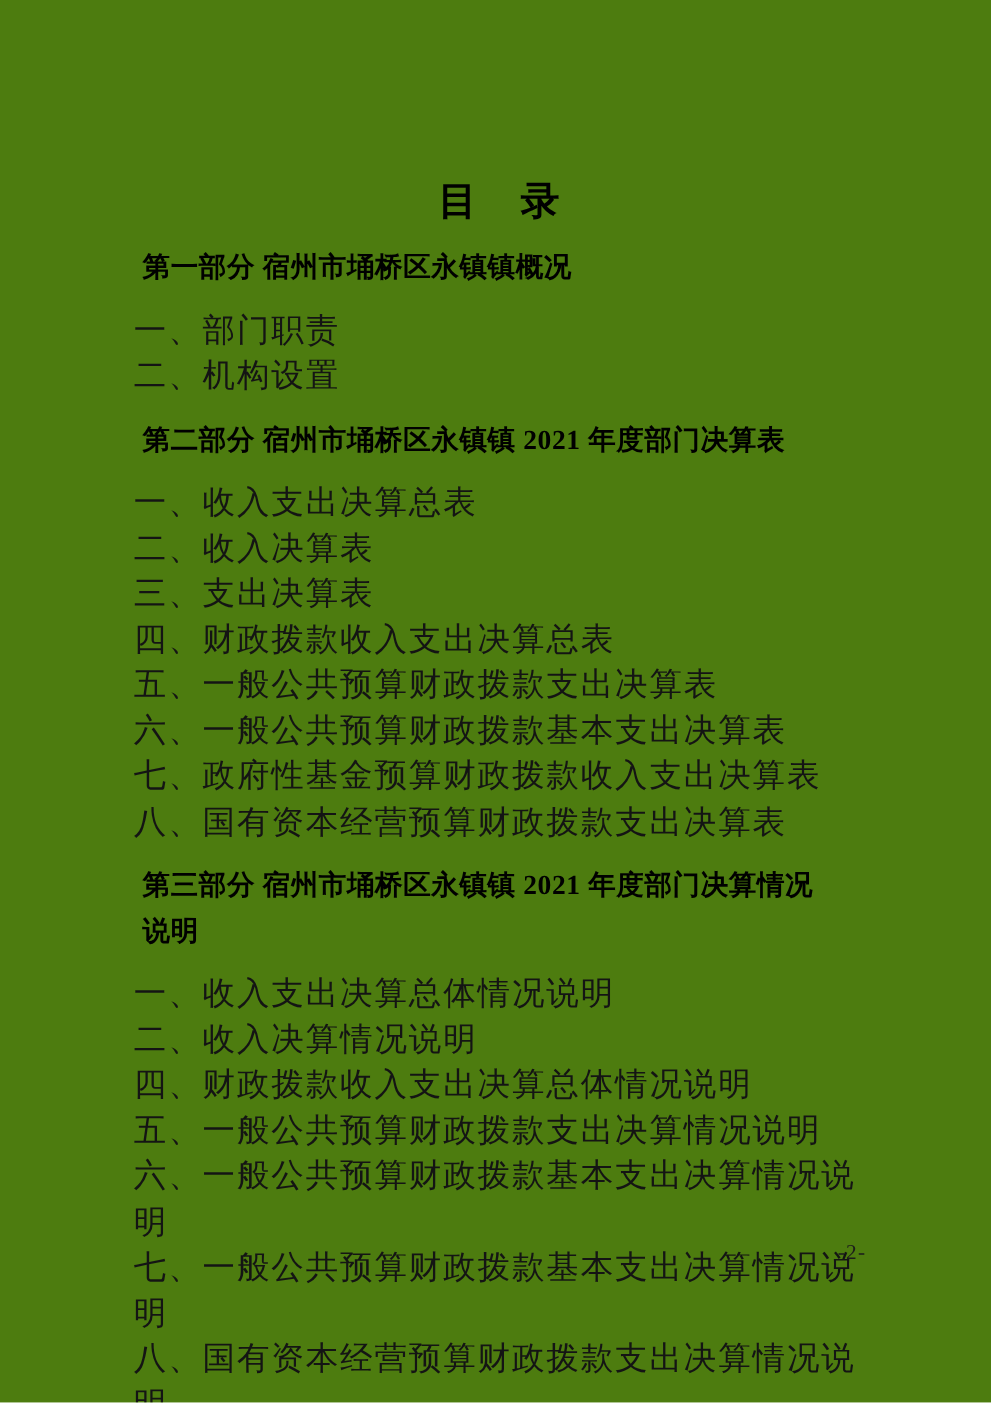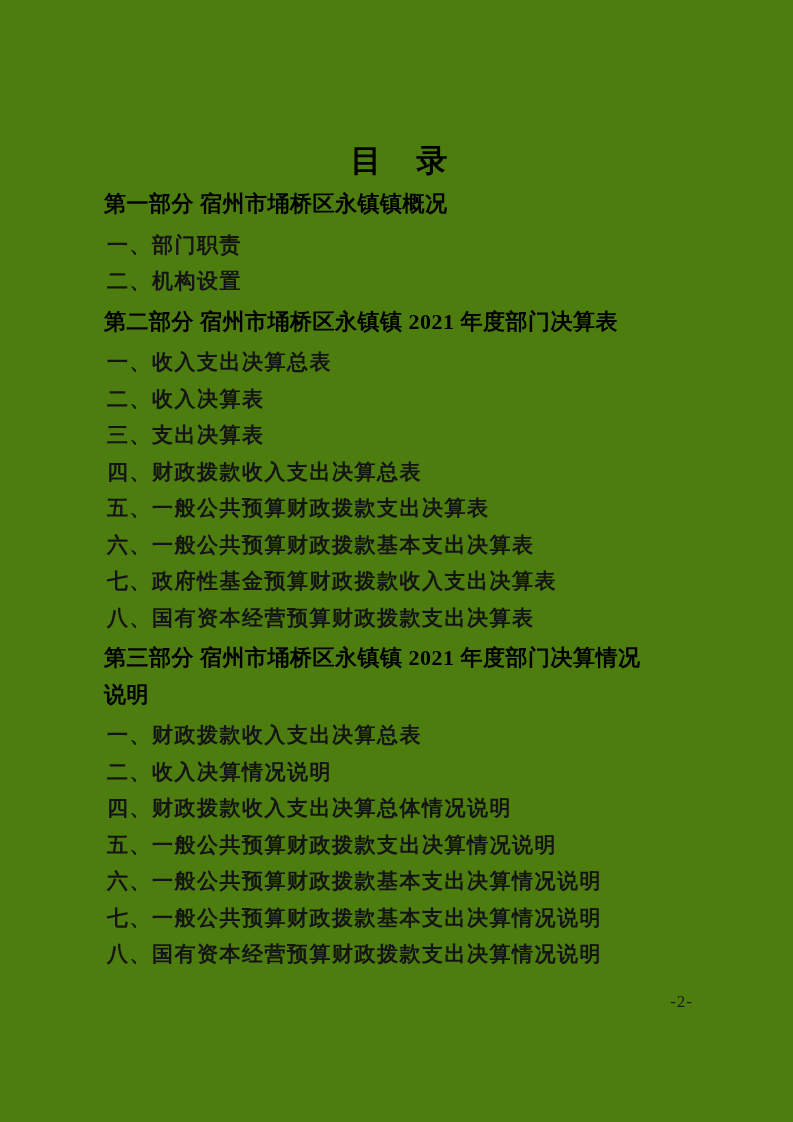--- a/index.html
+++ b/index.html
@@ -25,32 +25,32 @@
     line-height: 42px;
     text-align: center;
     letter-spacing: 2px;
     font-family: "Liberation Sans", sans-serif;
     color: #000000;
   }
   .toc-section {
     margin: 0;
   }
   .section-title {
-    margin: 4px;
+    margin: 14px;
     font-size: 22px;
     font-weight: bold;
     line-height: 36.5px;
     white-space: pre-line;
     letter-spacing: 0.5px;
     font-family: "Liberation Serif", serif;
     color: #000000;
   }
   .toc-item {
-    font-size: 21px;
-    font-weight: bold;
+    font-size: 26px;
+    font-weight: normal;
     line-height: 36.5px;
     padding-left: 7px;
     letter-spacing: 1.5px;
     color: #141414;
   }
   .page-number {
     position: absolute;
     top: 992px;
     right: 100px;
     font-size: 17px;
@@ -94,21 +94,21 @@
       <div class="toc-item">七、政府性基金预算财政拨款收入支出决算表</div>
 
       <div class="toc-item">八、国有资本经营预算财政拨款支出决算表</div>
     </div>
       </section>
 
       <section class="toc-section">
         <h2 class="section-title">第三部分 宿州市埇桥区永镇镇 2021 年度部门决算情况
 说明</h2>
         <div class="section-items">
-      <div class="toc-item">一、财政拨款收入支出决算总表</div>
+      <div class="toc-item">一、收入支出决算总体情况说明</div>
 
       <div class="toc-item">二、收入决算情况说明</div>
 
 
       <div class="toc-item">四、财政拨款收入支出决算总体情况说明</div>
 
       <div class="toc-item">五、一般公共预算财政拨款支出决算情况说明</div>
 
       <div class="toc-item">六、一般公共预算财政拨款基本支出决算情况说明</div>
 

